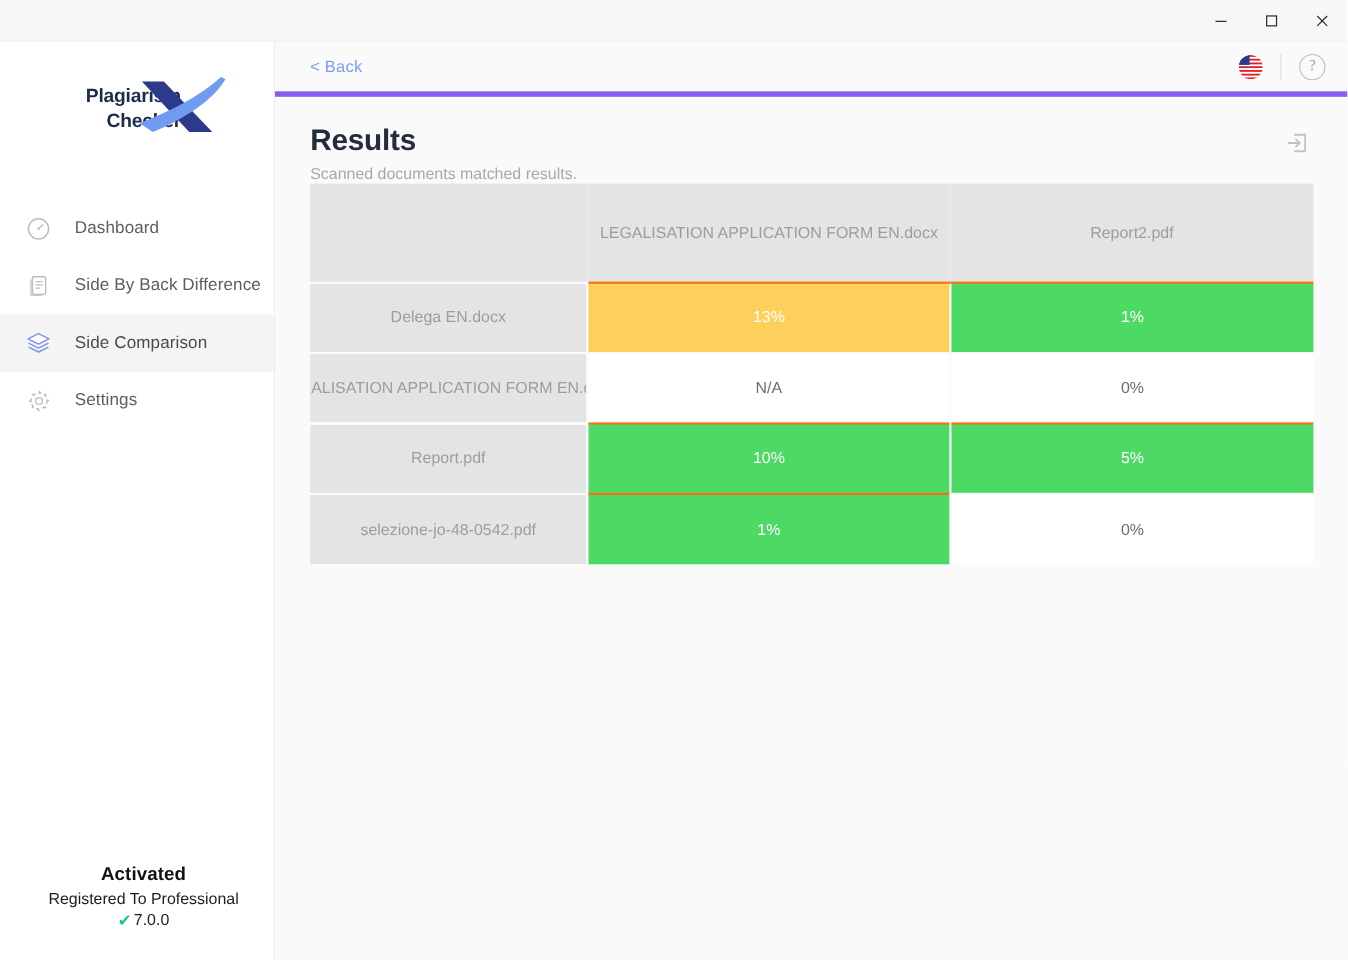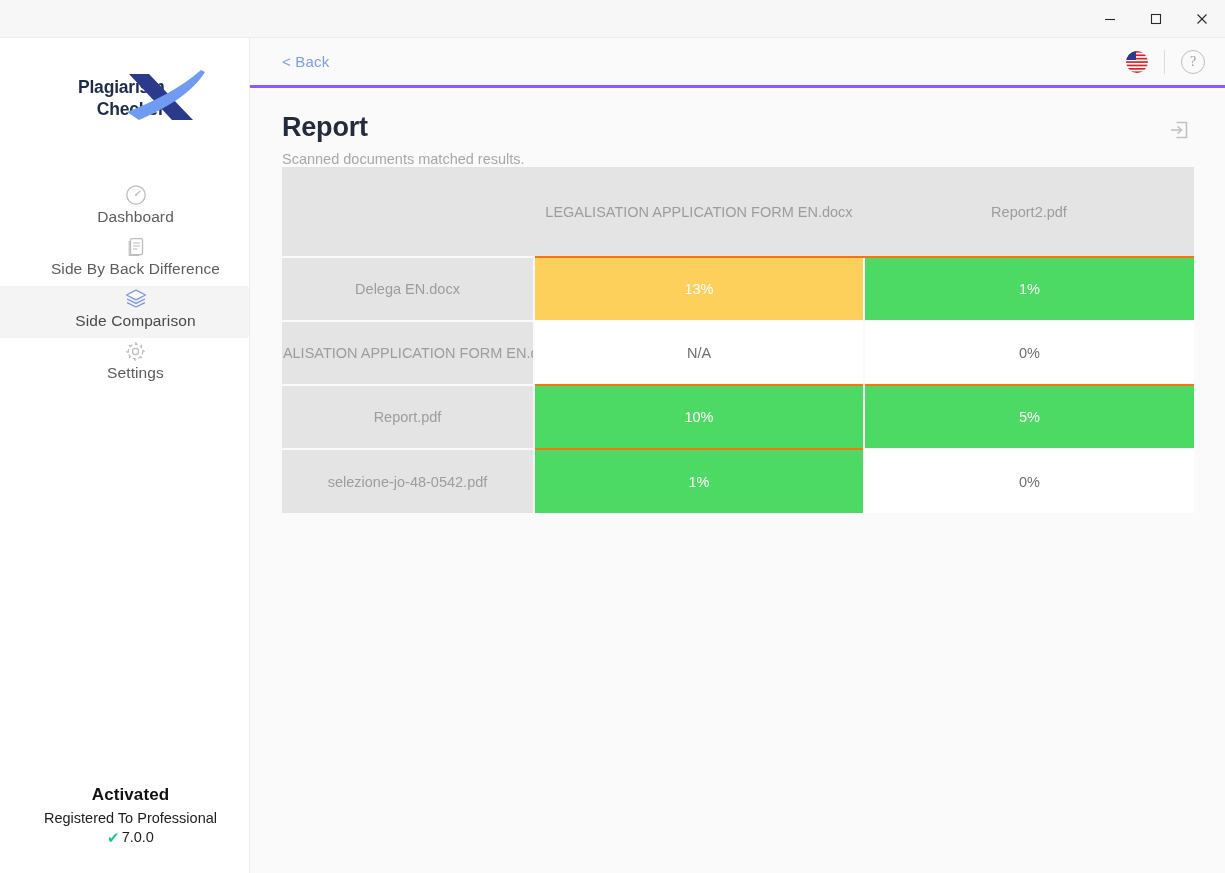--- a/index.html
+++ b/index.html
@@ -73,24 +73,23 @@
     letter-spacing: -0.2px;
   }
   .logo-x { position: absolute; left: 86px; top: -2px; }
 
   .nav { margin-top: 32px; }
   .nav-item {
     height: 52px;
     display: flex;
     align-items: center;
     padding-left: 22px;
-    gap: 0;
+    gap: 20px;
     cursor: default;
     border-radius: 0 3px 3px 0;
-    flex-direction: column;
   }
   .nav-item .nav-icon {
     width: 26px; height: 26px;
     display: flex; align-items: center; justify-content: center;
     color: #b9b9b9;
     flex: 0 0 26px;
   }
   .nav-item .nav-label {
     font-size: 15.5px;
     color: #5d5d5d;
@@ -124,21 +123,21 @@
     flex: 1 1 auto;
     background: #fafafa;
     display: flex;
     flex-direction: column;
     min-width: 0;
     position: relative;
   }
   .topbar {
     height: 50px;
     flex: 0 0 50px;
-    border-bottom: 3px solid #8b5cf6;
+    border-bottom: 5px solid #8b5cf6;
     display: flex;
     align-items: center;
     padding: 0 20px 0 32px;
     background: #fafafa;
   }
   .back-link {
     font-size: 15px;
     color: #7b9cf0;
     cursor: default;
     letter-spacing: 0.2px;
@@ -363,21 +362,21 @@
                 <rect x="0" y="0" width="10" height="9" fill="#2a3b8f"></rect>
               </g>
             </svg>
           </span>
           <span class="vdiv"></span>
           <span class="help-icon">?</span>
         </div>
       </div>
 
       <div class="content">
-        <div class="page-title">Report</div>
+        <div class="page-title">Results</div>
         <div class="page-sub">Scanned documents matched results.</div>
 
         <div class="export-btn">
           <svg width="22" height="22" viewBox="0 0 22 22">
             <path d="M8.5 3.5 L18.5 3.5 L18.5 18.5 L8.5 18.5" fill="none" stroke="#c2c2c2" stroke-width="1.6"></path>
             <line x1="3" y1="11" x2="13" y2="11" stroke="#c2c2c2" stroke-width="1.6"></line>
             <path d="M9.6 7.3 L13.6 11 L9.6 14.7" fill="none" stroke="#c2c2c2" stroke-width="1.6" stroke-linejoin="round"></path>
           </svg>
         </div>
 

